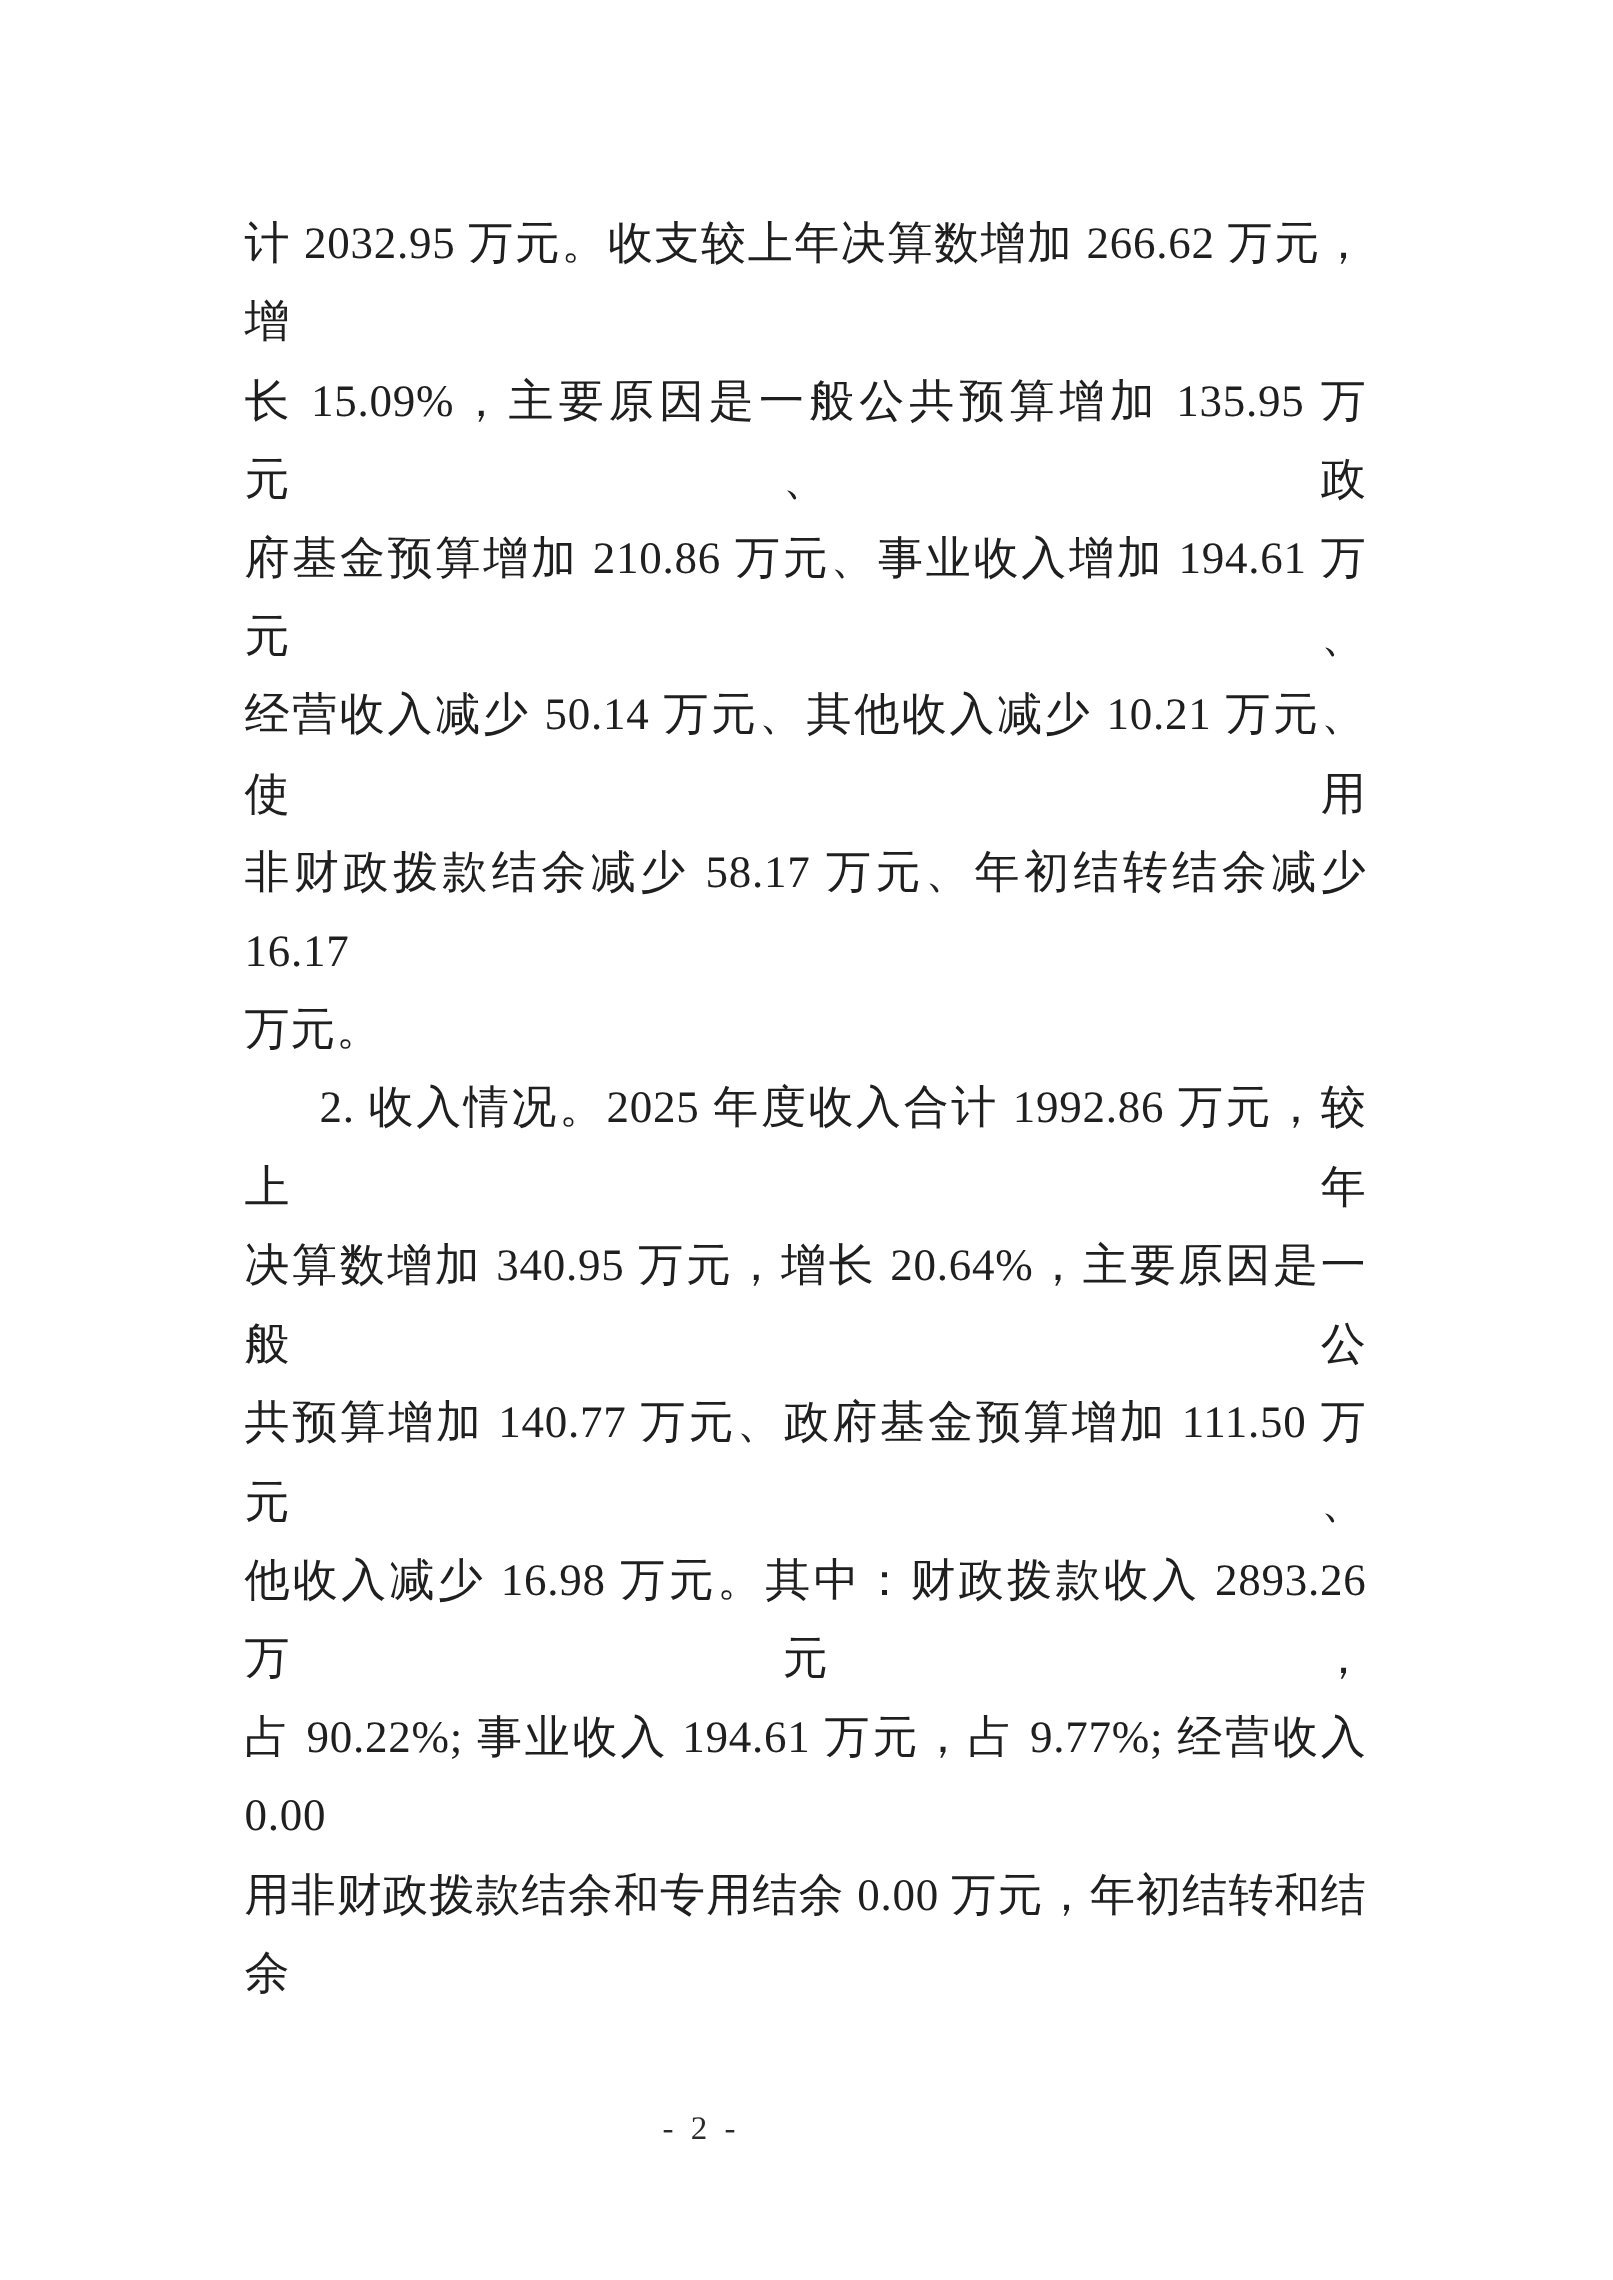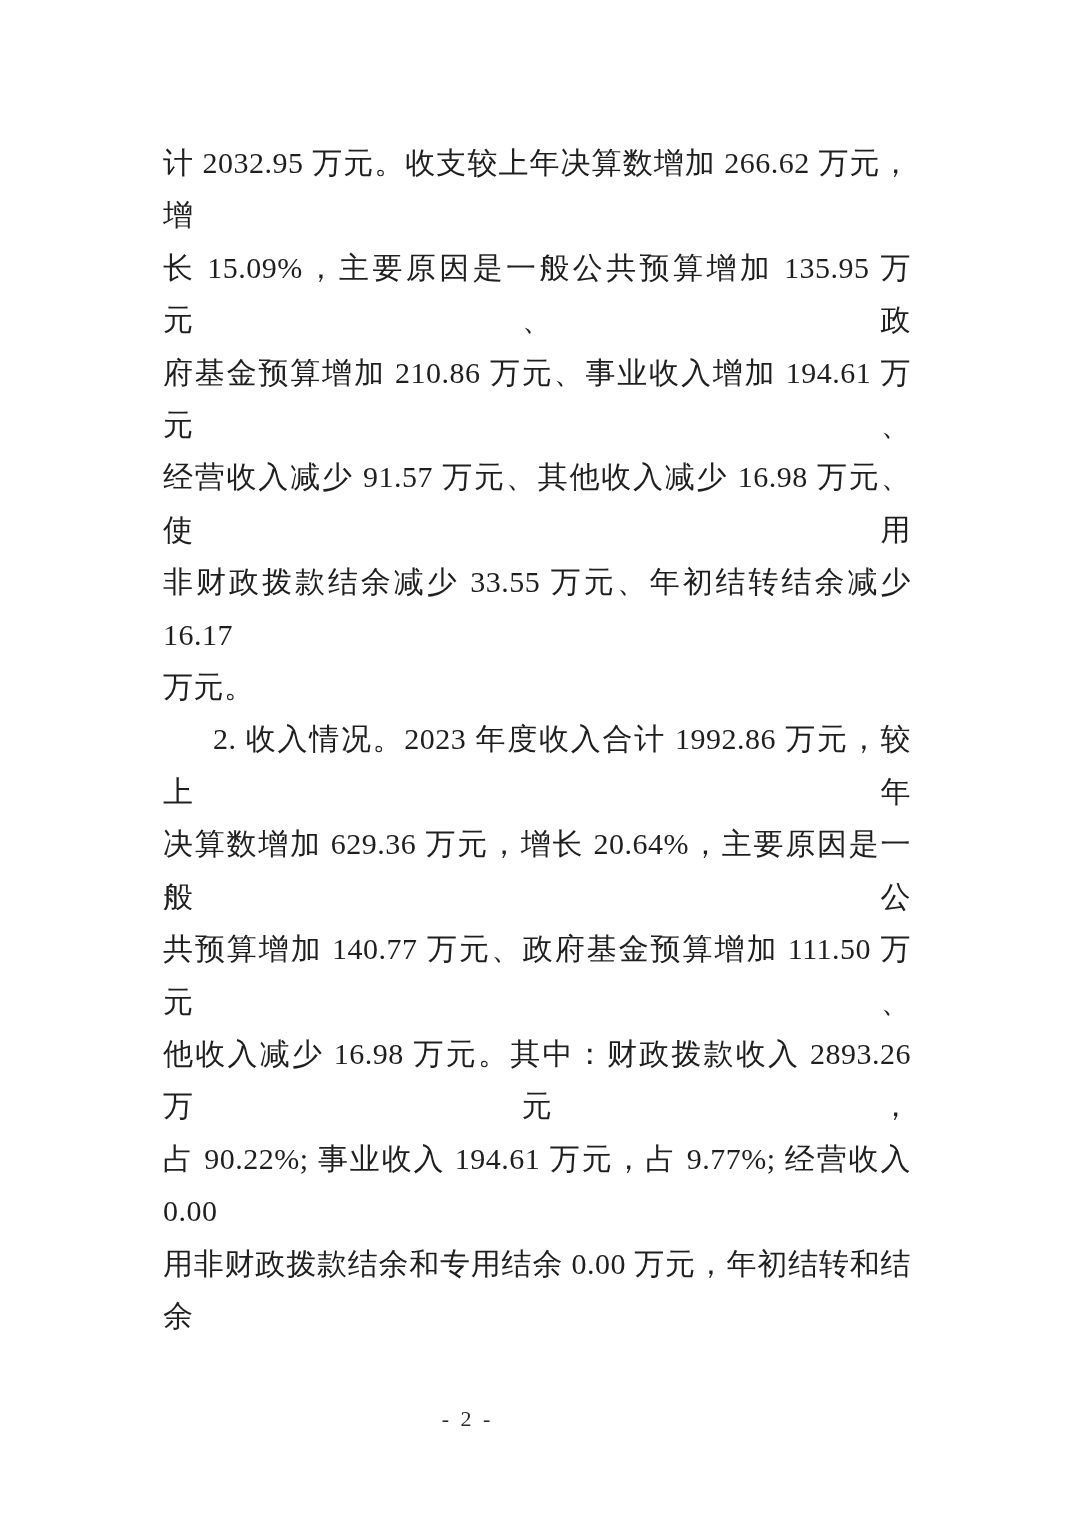--- a/index.html
+++ b/index.html
@@ -53,27 +53,27 @@
 </style>
 </head>
 <body>
 
 <div class="page">
   <div class="content" id="content">
       <div class="para">
         <div class="text-line justify">计 2032.95 万元。收支较上年决算数增加 266.62 万元，增</div>
         <div class="text-line justify">长 15.09%，主要原因是一般公共预算增加 135.95 万元、政</div>
         <div class="text-line justify">府基金预算增加 210.86 万元、事业收入增加 194.61 万元、</div>
-        <div class="text-line justify">经营收入减少 91.57 万元、其他收入减少 16.98 万元、使用</div>
-        <div class="text-line justify">非财政拨款结余减少 33.55 万元、年初结转结余减少 16.17</div>
+        <div class="text-line justify">经营收入减少 50.14 万元、其他收入减少 10.21 万元、使用</div>
+        <div class="text-line justify">非财政拨款结余减少 58.17 万元、年初结转结余减少 16.17</div>
         <div class="text-line">万元。</div>
       </div>
       <div class="para">
-        <div class="text-line justify indent">2. 收入情况。2023 年度收入合计 1992.86 万元，较上年</div>
-        <div class="text-line justify">决算数增加 629.36 万元，增长 20.64%，主要原因是一般公</div>
+        <div class="text-line justify indent">2. 收入情况。2025 年度收入合计 1992.86 万元，较上年</div>
+        <div class="text-line justify">决算数增加 340.95 万元，增长 20.64%，主要原因是一般公</div>
         <div class="text-line justify">共预算增加 140.77 万元、政府基金预算增加 111.50 万元、</div>
         <div class="text-line justify">他收入减少 16.98 万元。其中：财政拨款收入 2893.26 万元，</div>
         <div class="text-line justify">占 90.22%; 事业收入 194.61 万元，占 9.77%; 经营收入 0.00</div>
         <div class="text-line justify">用非财政拨款结余和专用结余 0.00 万元，年初结转和结余</div>
       </div>
     </div>
   <div class="footer">- 2 -</div>
 </div>
 
 </body></html>

